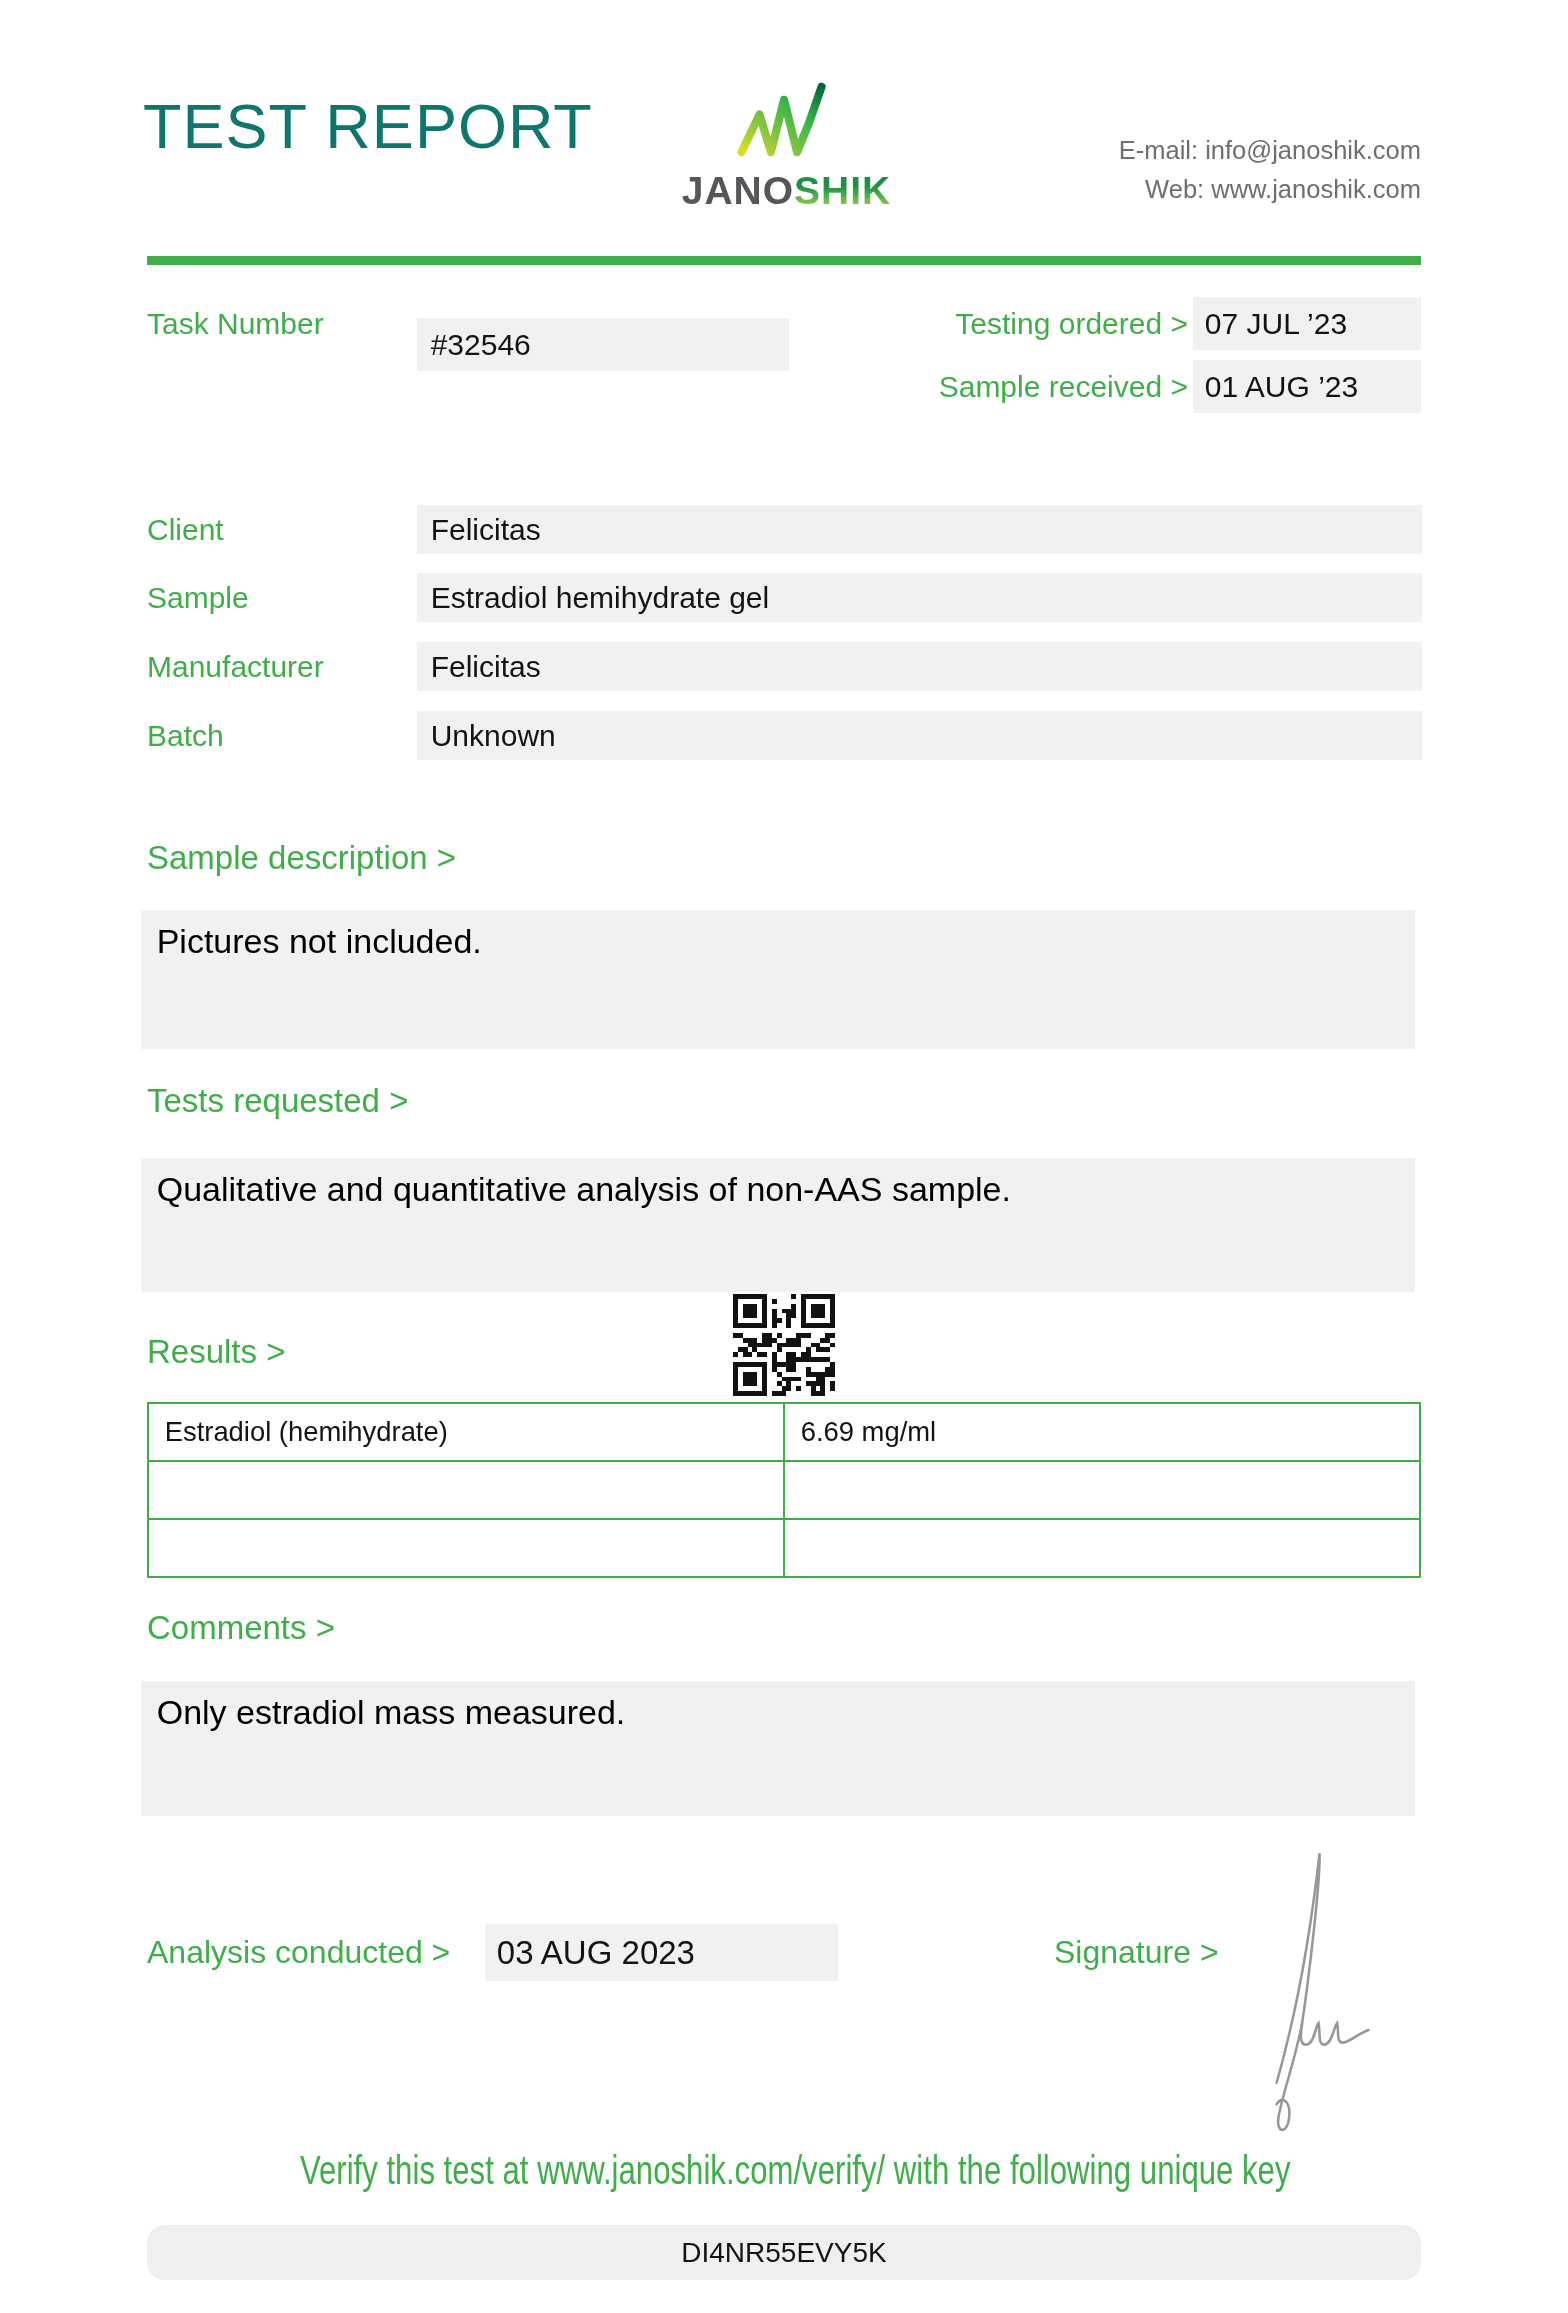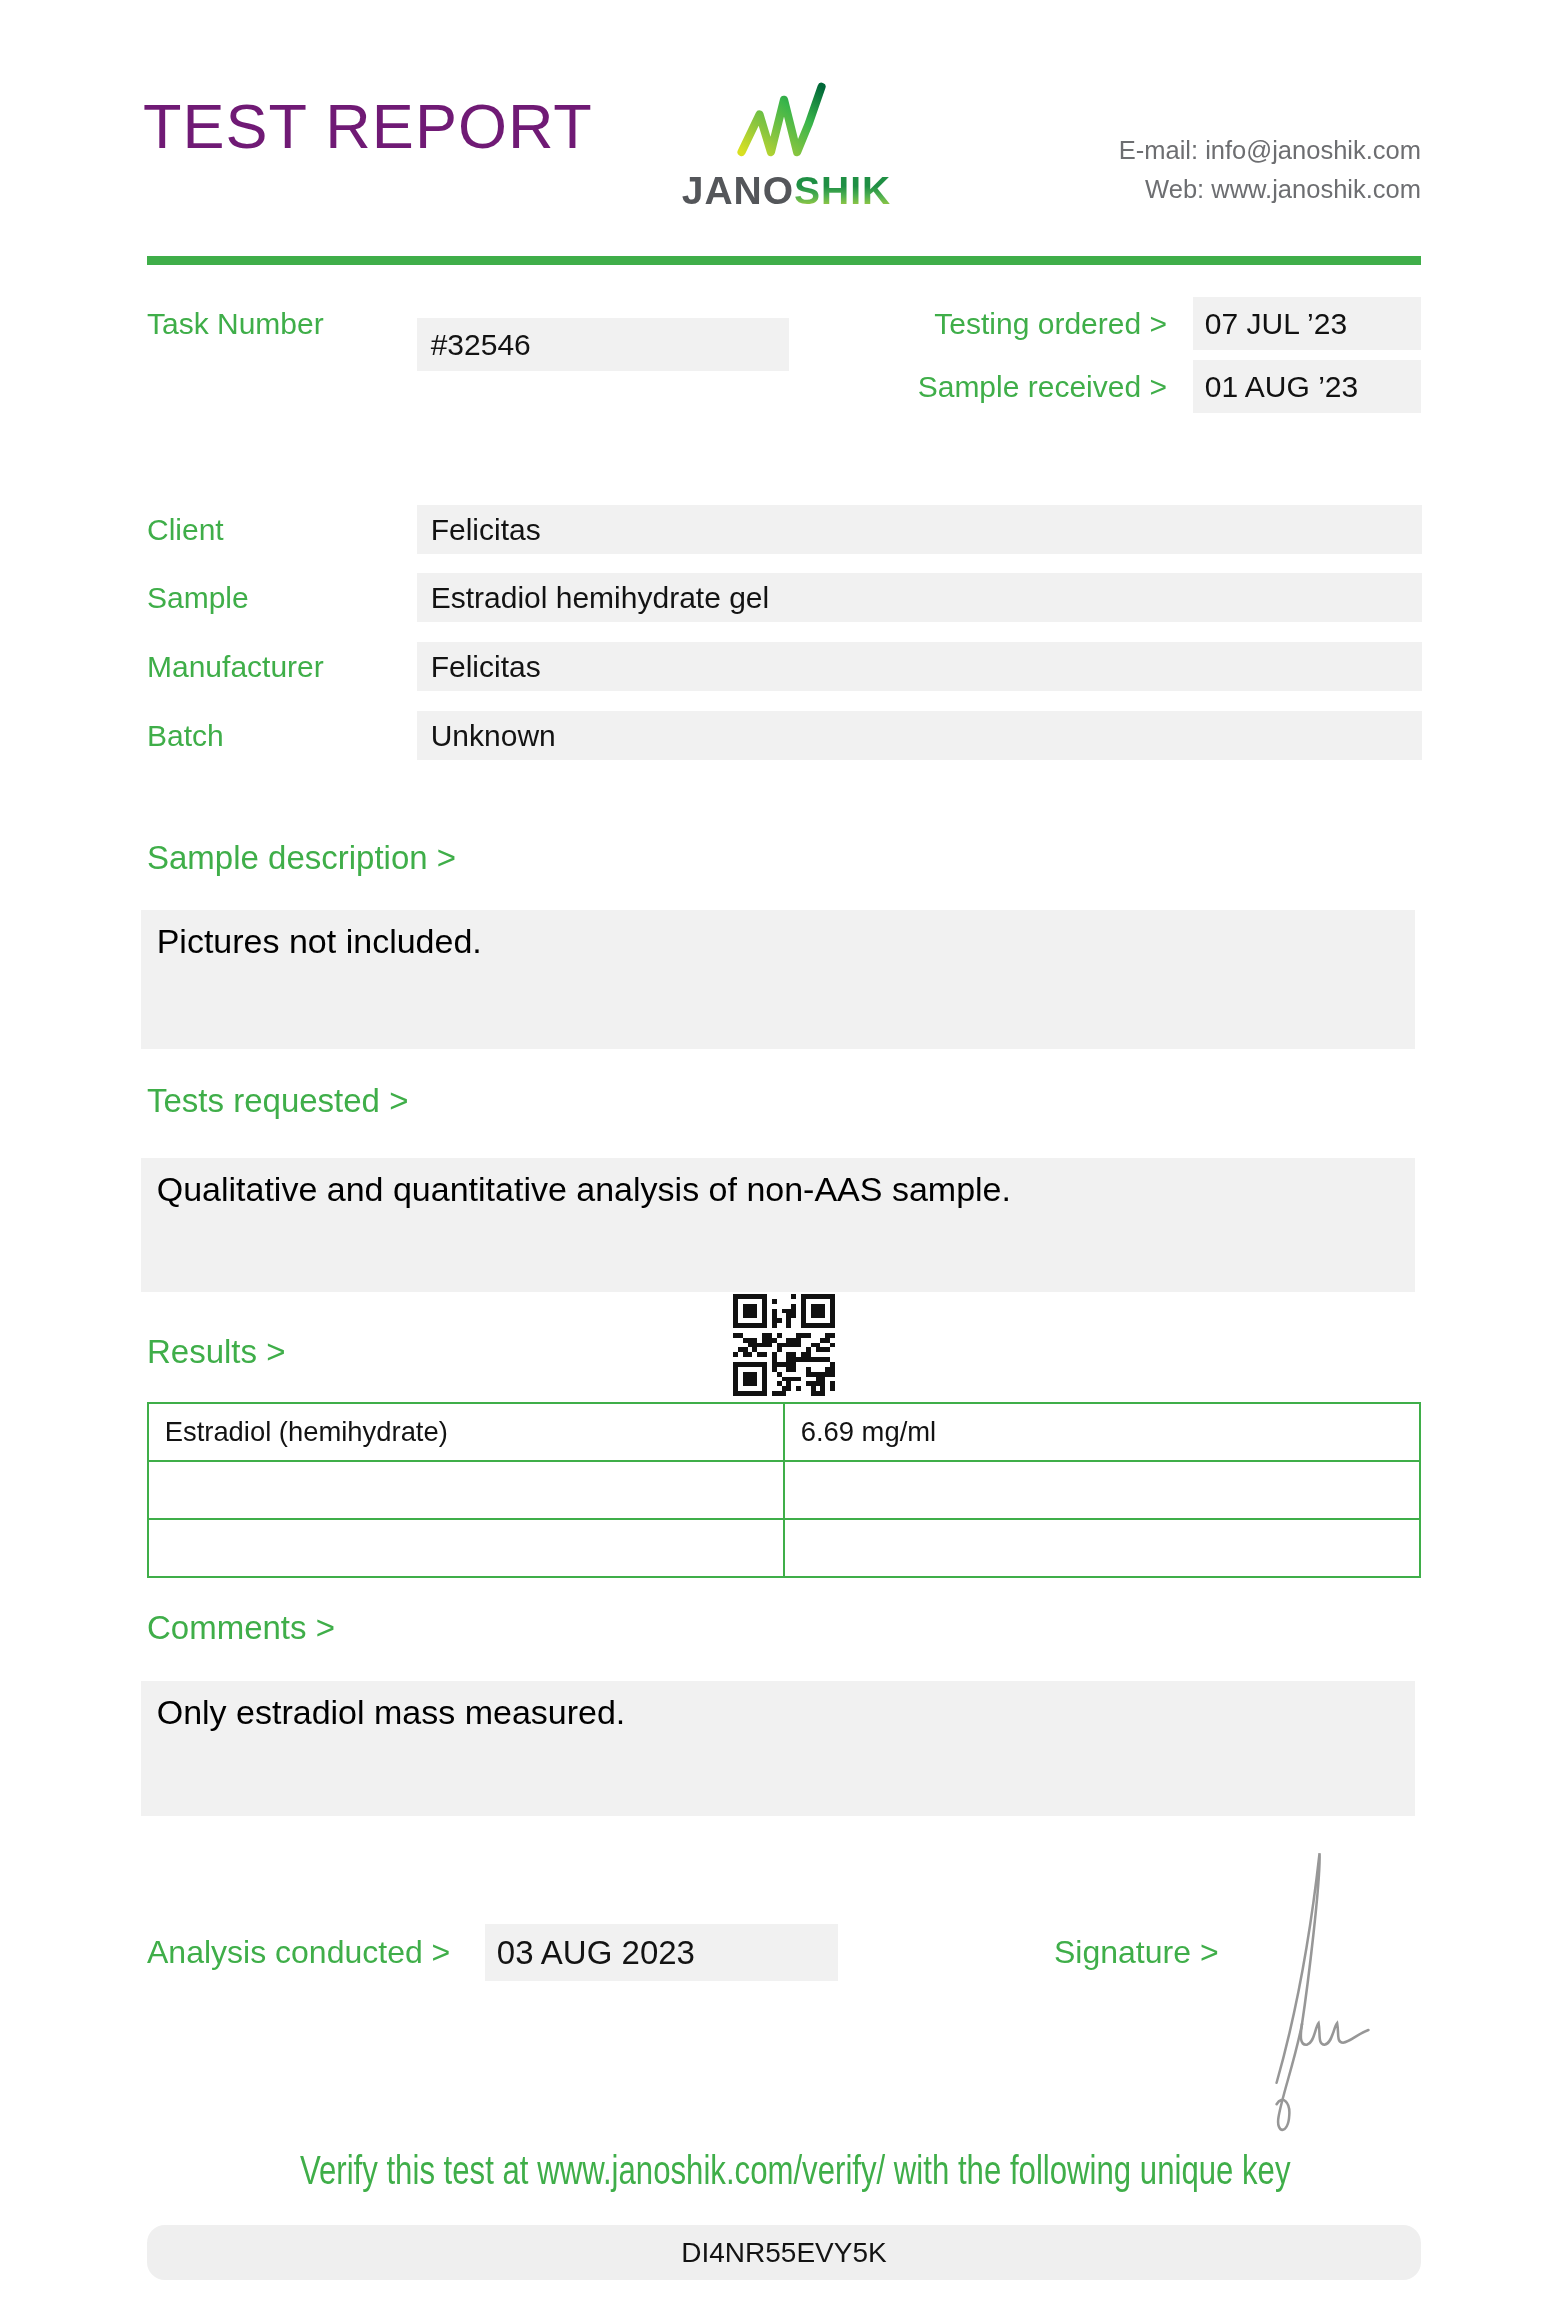--- a/index.html
+++ b/index.html
@@ -2,42 +2,42 @@
 <html><head>
 <meta charset="utf-8">
 <style>
   html,body{margin:0;padding:0;background:#ffffff;}
   .page{
     position:relative;width:1568px;height:2313px;background:#fff;overflow:hidden;
     font-family:"Liberation Sans",sans-serif;color:#111;
   }
   .abs{position:absolute;}
 
-  .report-title{left:143px;top:90px;font-size:63px;letter-spacing:1px;color:#701a75;font-weight:500;}
+  .report-title{left:143px;top:90px;font-size:63px;letter-spacing:1px;color:#0f766e;font-weight:500;}
 
   .logo-icon{left:735px;top:76px;}
   .logo-word{left:674px;top:169px;width:225px;text-align:center;font-size:39px;font-weight:bold;letter-spacing:1px;}
   .logo-word .jano{color:#54565a;}
   .logo-word .shik{
     color:#2f9e48;
     background:linear-gradient(180deg,#1f8f44 40%,#4caf50 62%,#c6d93c 100%);
     -webkit-background-clip:text;background-clip:text;-webkit-text-fill-color:transparent;
   }
 
   .contact{right:147px;top:131px;text-align:right;font-size:25.5px;line-height:39px;color:#6d6e71;}
 
   .rule{left:147px;top:256px;width:1274px;height:8.8px;background:#3fae49;}
 
   .label{color:#3fae49;font-size:30px;}
   .value-box{background:#f1f1f1;font-size:30px;color:#131313;}
 
   .task-label{left:147px;top:297px;height:53px;line-height:53px;}
   .task-box{left:417px;top:297px;width:372px;height:53px;line-height:53px;padding-left:13.7px;box-sizing:border-box;margin-top:21px;}
 
-  .date-row{right:147px;display:flex;align-items:center;gap:26px;}
+  .date-row{right:147px;display:flex;align-items:center;gap:5px;}
   .date-row .label{line-height:53px;}
   .date-box{width:228px;height:53px;line-height:53px;padding-left:11.8px;box-sizing:border-box;background:#f1f1f1;font-size:30px;}
   .date-row.r1{top:297px;}
   .date-row.r2{top:360px;}
 
   .info-label{left:147px;height:49px;line-height:49px;}
   .info-box{left:417px;width:1005px;height:49px;line-height:49px;padding-left:13.7px;box-sizing:border-box;}
 
   .section-heading{left:147px;font-size:33px;color:#3fae49;}
   .body-box{left:141px;width:1274px;background:#f1f1f1;box-sizing:border-box;padding:11.8px 15.7px;font-size:34px;color:#000000;}

